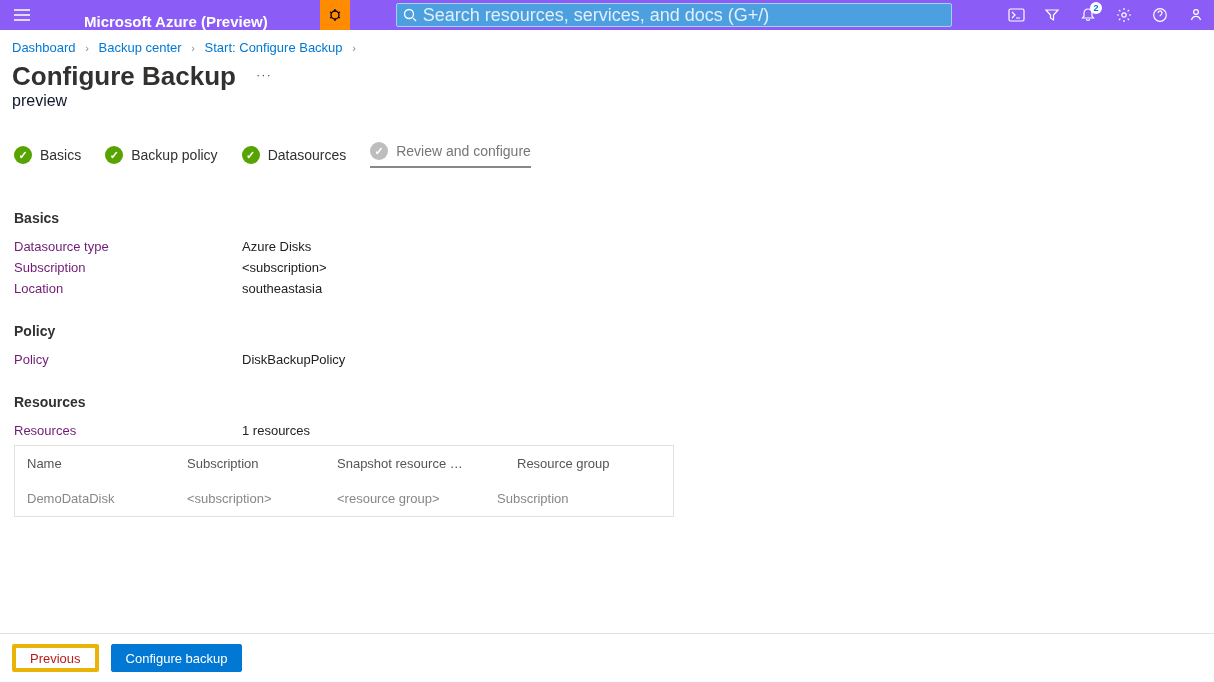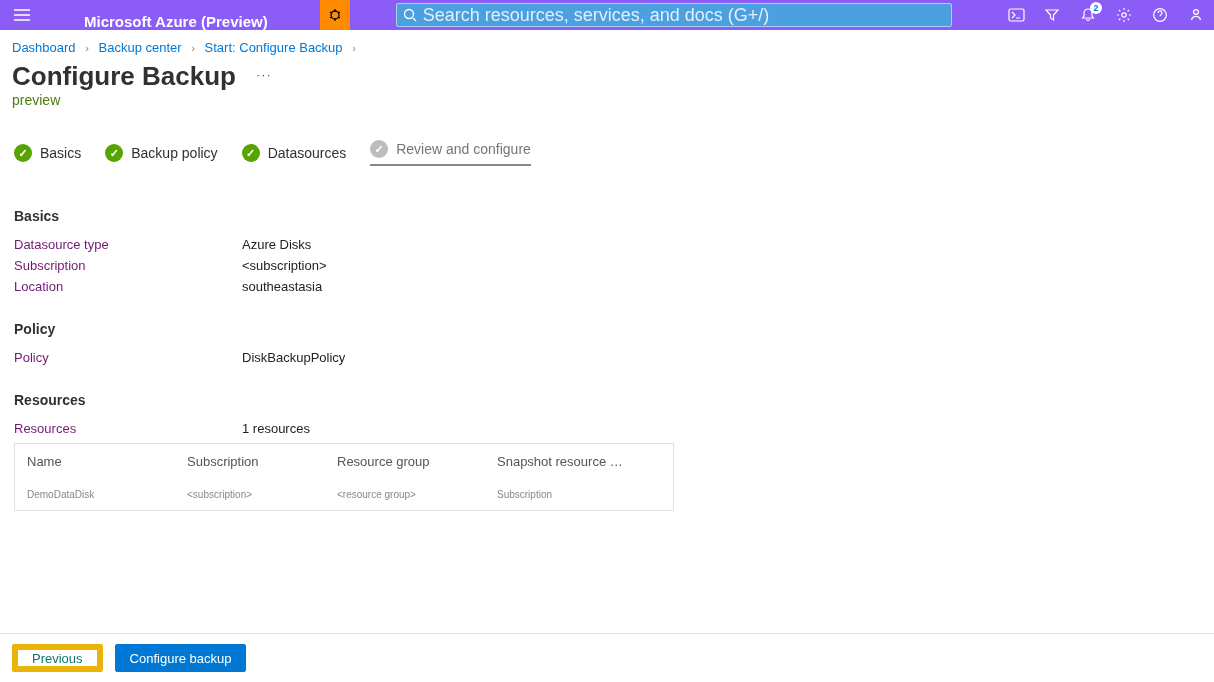--- a/index.html
+++ b/index.html
@@ -22,21 +22,21 @@
   
   .breadcrumb { padding: 10px 12px 4px 12px; font-size:13px; }
   .breadcrumb a { color:#0078d4; text-decoration:none; }
   .breadcrumb a.first { }
   .chev { color:#888; padding:0 6px; font-size:11px;}
 
   
   .titlerow { display:flex; align-items:center; padding:2px 12px 0 12px;}
   .pagetitle { font-size:26px; font-weight:600; }
   .more { margin-left:20px; color:#555; letter-spacing:1px; cursor:pointer; position:relative; top:-2px;}
-  .subtitle { padding:0 12px 2px 12px; font-size:14px; color:#4d7c0f;}
+  .subtitle { padding:0 12px 2px 12px; font-size:16px; color:#0f172a;}
 
   
   .steps { display:flex; align-items:center; padding:30px 12px 6px 14px; gap:24px; font-size:14px;}
   .step { display:flex; align-items:center; gap:8px; cursor:pointer;}
   .step .circle { width:18px; height:18px; border-radius:50%; display:flex; align-items:center; justify-content:center;}
   .step.done .circle { background:#57a300; }
   .step.current .circle { background:#bdbdbd; }
   .step .check { color:#fff; font-size:11px; font-weight:bold;}
   .step.current .label { color:#767676; }
   .step.current { border-bottom:2px solid #888; padding-bottom:6px;}
@@ -47,30 +47,30 @@
   .section-h:first-child { margin-top:0;}
   .kvrow { display:flex; padding:3px 0; font-size:13px;}
   .kvrow .k { width:228px; color:#701a75;}
   .kvrow .v { color:#222;}
 
   
   .rtable { border:1px solid #e1e1e1; width:660px; margin-top:4px;}
   .rtable .rheader, .rtable .rrow { display:flex; }
   .rtable .rheader { color:#555; }
   .rtable .rheader .rcell { padding:10px 12px; font-size:13px;}
-  .rtable .rrow .rcell { padding:10px 12px; color:#888; font-size:10px;}
+  .rtable .rrow .rcell { padding:10px 12px; color:#888; font-size:13px;}
   .rcell.c1 { width:160px;}
   .rcell.c2 { width:150px;}
   .rcell.c3 { width:160px;}
   .rcell.c4 { width:180px;}
 
   
   .footer { position:absolute; left:0; right:0; bottom:0; border-top:1px solid #e1e1e1; padding:10px 12px; display:flex; gap:12px; background:#fff;}
   .btn { height:28px; padding:0 14px; font-size:13px; border-radius:2px; cursor:pointer; display:flex; align-items:center;}
-  .btn.secondary { background:#fff; border:6px solid #eab308; color:#0f766e;}
+  .btn.secondary { background:#fff; border:4px solid #eab308; color:#b91c1c;}
   .btn.primary { background:#0078d4; border:1px solid #0078d4; color:#fff;}
 </style>
 </head>
 <body>
 
 <div class="topbar">
   <div class="hamburger">
     <svg width="16" height="12" viewBox="0 0 16 12">
         <path d="M0 1h16M0 6h16M0 11h16" stroke="#fff" stroke-width="1.5"></path>
       </svg>
@@ -195,22 +195,22 @@
   <div class="section-h">Resources</div>
   <div class="kvrow">
     <div class="k">Resources</div>
     <div class="v">1 resources</div>
   </div>
 
   <div class="rtable">
     <div class="rheader">
       <div class="rcell c1">Name</div>
       <div class="rcell c2">Subscription</div>
+      <div class="rcell c4">Snapshot resource …</div>
       <div class="rcell c3">Resource group</div>
-      <div class="rcell c4">Snapshot resource …</div>
     </div>
     <div class="rrow">
       <div class="rcell c1">DemoDataDisk</div>
       <div class="rcell c2">&lt;subscription&gt;</div>
       <div class="rcell c3">&lt;resource group&gt;</div>
       <div class="rcell c4">Subscription</div>
     </div>
   </div>
 
 </div>

